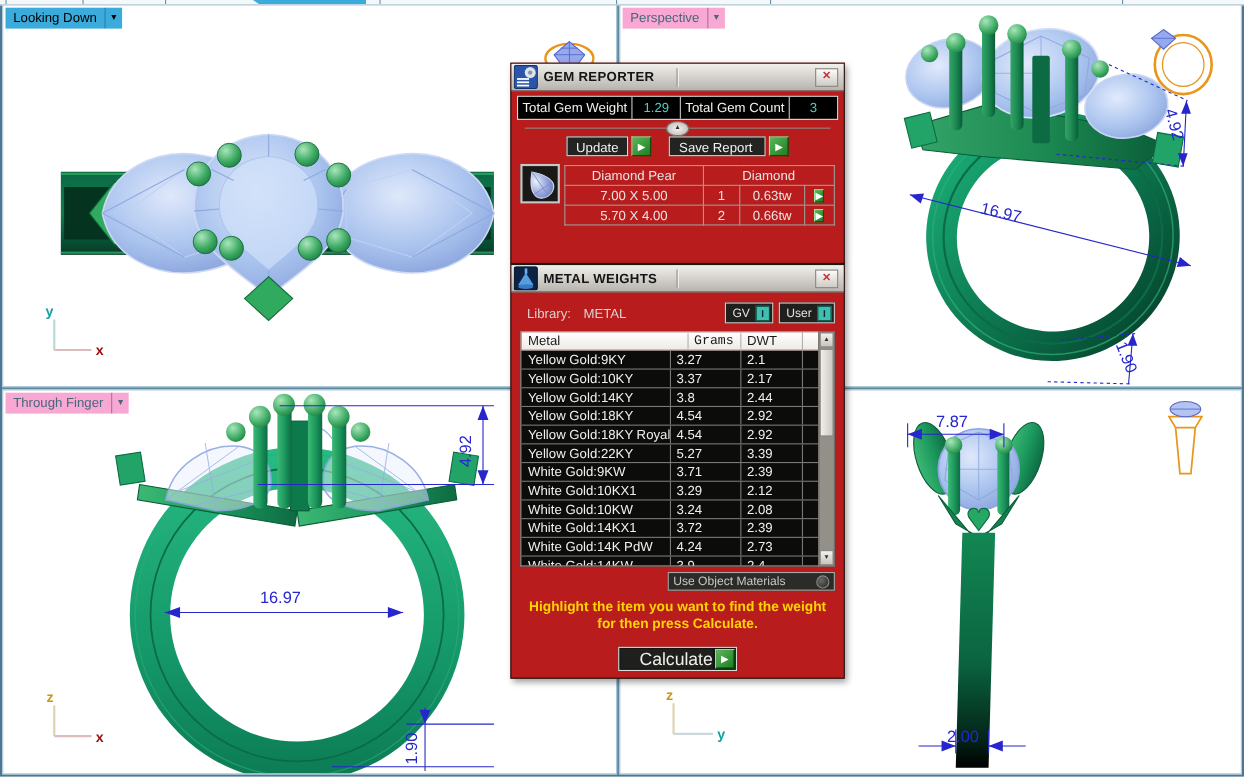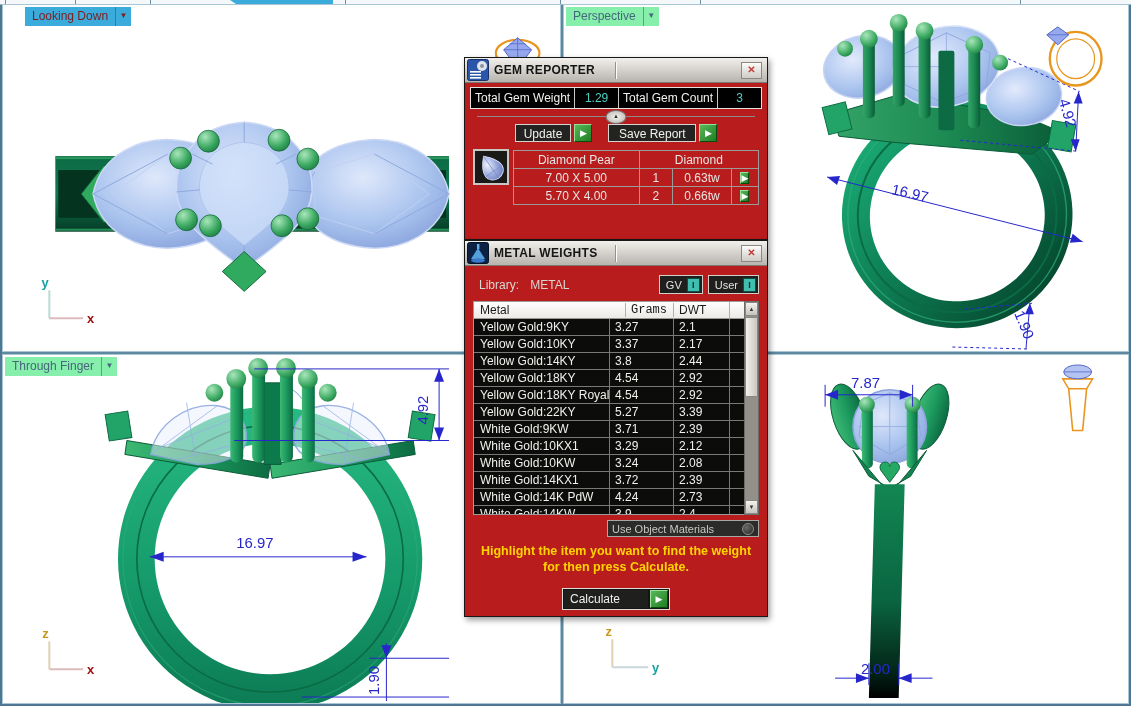--- a/index.html
+++ b/index.html
@@ -14,22 +14,22 @@
   .vp{position:absolute;background:#ffffff;border:1px solid #a9c6d4;box-sizing:border-box;}
   #vp-tl{left:2px;top:4px;width:559px;height:348px;}
   #vp-tr{left:563px;top:4px;width:566px;height:348px;}
   #vp-bl{left:2px;top:354px;width:559px;height:350px;}
   #vp-br{left:563px;top:354px;width:566px;height:350px;}
   .vp svg.scene{position:absolute;left:0;top:0;width:100%;height:100%;}
   .vplabel{position:absolute;left:2px;top:2px;display:flex;align-items:stretch;height:19px;
            font-size:12px;cursor:pointer;z-index:5;}
   .vplabel .txt{padding:2px 7px 0 7px;}
   .vplabel .arr{width:15px;text-align:center;font-size:8px;padding-top:4px;border-left:1px solid rgba(30,70,95,.45);}
-  .vplabel.active{background:#3aabdb;color:#7f1d1d;margin-left:20px;}
-  .vplabel.idle{background:#86efac;color:#46677c;}
+  .vplabel.active{background:#3aabdb;color:#000000;}
+  .vplabel.idle{background:#f9a8d4;color:#46677c;}
   
   .panel{position:absolute;left:464px;width:304px;background:#b91c1c;border:1px solid #181816;
          box-shadow:2px 3px 6px rgba(0,0,0,.4);z-index:10;box-sizing:border-box;}
   #gem-panel{top:57px;height:183px;}
   #mw-panel{top:240px;height:377px;}
   .panel-header{position:relative;height:24px;background:linear-gradient(#f2f0ec,#b7b3ad);
                 border-bottom:1px solid #7c7a76;display:flex;align-items:center;}
   .panel-icon{width:22px;height:22px;margin:0 5px 0 2px;flex:0 0 22px;}
   .panel-title{font-weight:bold;font-size:12px;color:#151515;letter-spacing:.3px;}
   .header-groove{position:absolute;left:150px;top:4px;bottom:3px;width:0;
@@ -44,21 +44,21 @@
   .tg-val{width:44px;border-left:1px solid #cac8c4;border-right:1px solid #cac8c4;
           color:#4fd0c4;text-align:center;padding-top:3px;}
   .tg-val.last{border-right:none;margin-left:auto;}
   .collapse-line{position:absolute;left:12px;right:12px;top:58px;border-top:1px solid #8d8b86;}
   .collapse-btn{position:absolute;left:50%;top:52px;transform:translateX(-50%);width:19px;height:12px;
                 border-radius:50%;background:radial-gradient(#f4f3f0,#b5b1ab);border:1px solid #77756f;
                 font-size:6px;color:#2e2e2e;text-align:center;line-height:11px;cursor:pointer;}
   .gr-buttons{position:absolute;left:0;right:0;top:66px;display:flex;justify-content:center;gap:16px;}
   .cad-btn{display:flex;align-items:stretch;cursor:pointer;}
   .cad-btn .lbl{background:#232321;border:1px solid #d6d4cf;color:#f2f1ee;font-size:12px;
-                padding:1px 8px 0 8px;height:18px;line-height:16px;box-sizing:border-box;text-align:center;}
+                padding:1px 8px 0 8px;height:18px;line-height:16px;box-sizing:border-box;}
   .go-btn{width:18px;height:18px;background:linear-gradient(135deg,#57b95a,#1f7d22);
           border:1px solid #0a4a0d;border-top-color:#9adf9c;border-left-color:#9adf9c;
           color:#fff;font-size:9px;text-align:center;line-height:16px;margin-left:3px;cursor:pointer;box-sizing:border-box;}
   .gr-tablewrap{position:absolute;left:8px;top:91px;right:8px;}
   .gem-thumb{position:absolute;left:0;top:0;width:36px;height:36px;background:#191917;
              border:2px solid #c9c7c3;box-sizing:border-box;}
   table.gem-table{position:absolute;left:40px;top:1px;border-collapse:collapse;}
   table.gem-table td,table.gem-table th{border:1px solid #9d9b97;color:#e6e5e2;font-size:12px;
              font-weight:normal;height:17px;padding:0 4px;text-align:center;white-space:nowrap;}
   td.c-size{width:124px;} td.c-qty{width:28px;} td.c-ct{width:52px;} td.c-go{width:20px;padding:0;}
@@ -95,21 +95,21 @@
             background:linear-gradient(90deg,#f2f0ec,#cac6c0);border:1px solid #8a8884;cursor:grab;}
   .uom{position:absolute;right:8px;top:279px;width:152px;height:17px;background:#2b2b29;
        border:1px solid #a9a7a3;color:#c9c7c3;font-size:11px;display:flex;align-items:center;
        padding:0 4px;box-sizing:border-box;cursor:pointer;}
   .uom .circ{margin-left:auto;width:10px;height:10px;border:1px solid #8d8b87;border-radius:50%;
              background:radial-gradient(circle at 35% 35%,#6a6a68,#242422);}
   .hint{position:absolute;left:0;right:0;top:302px;text-align:center;color:#ffd400;
         font-weight:bold;font-size:12.5px;line-height:16px;}
   .calc{position:absolute;left:50%;transform:translateX(-50%);top:347px;display:flex;
         border:1px solid #dedcd7;padding:1px;background:#141412;cursor:pointer;}
-  .calc .lbl{width:78px;background:#1f1f1d;color:#f0efec;font-size:12px;padding:2px 0 0 6px;height:16px;}
+  .calc .lbl{width:78px;background:#1f1f1d;color:#f0efec;font-size:16px;padding:2px 0 0 6px;height:16px;text-align:right;}
   .calc .go-btn{margin-left:2px;width:18px;height:18px;}
   
   text.dim{fill:#2626cc;font-size:15px;font-family:"Liberation Sans",sans-serif;}
   .dimline{stroke:#2626cc;stroke-width:1;fill:none;}
   .dimarrow{fill:#2626cc;}
 </style>
 </head>
 <body>
 
 <div id="app">

